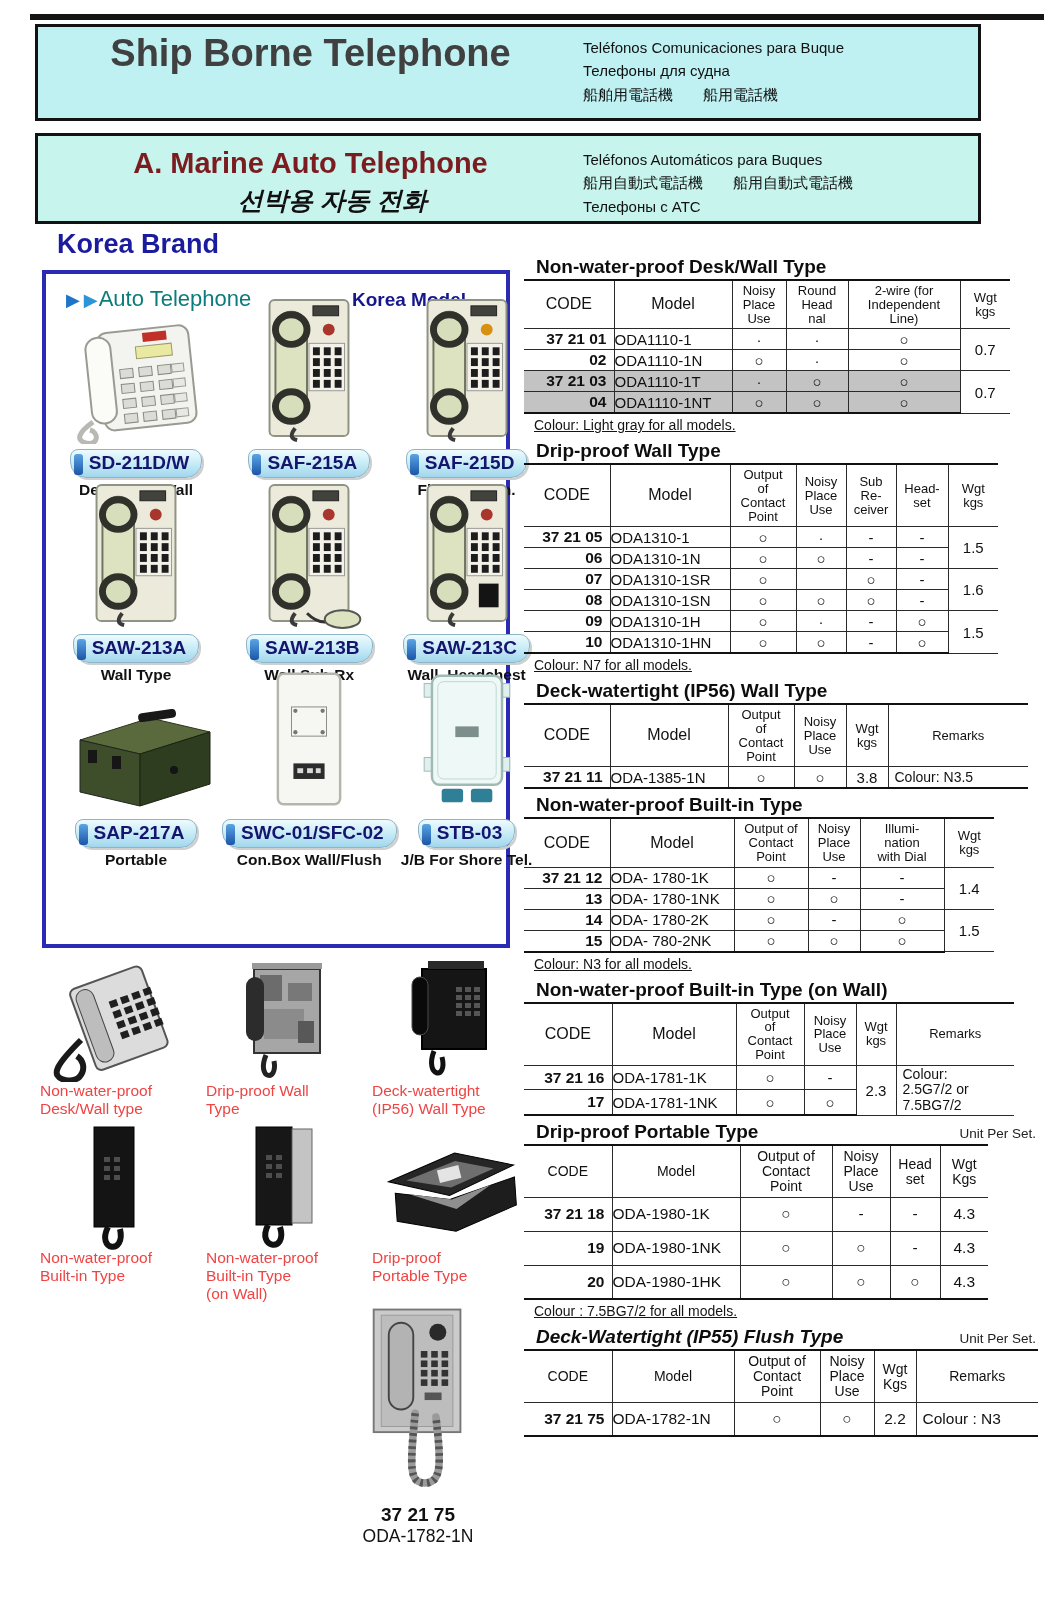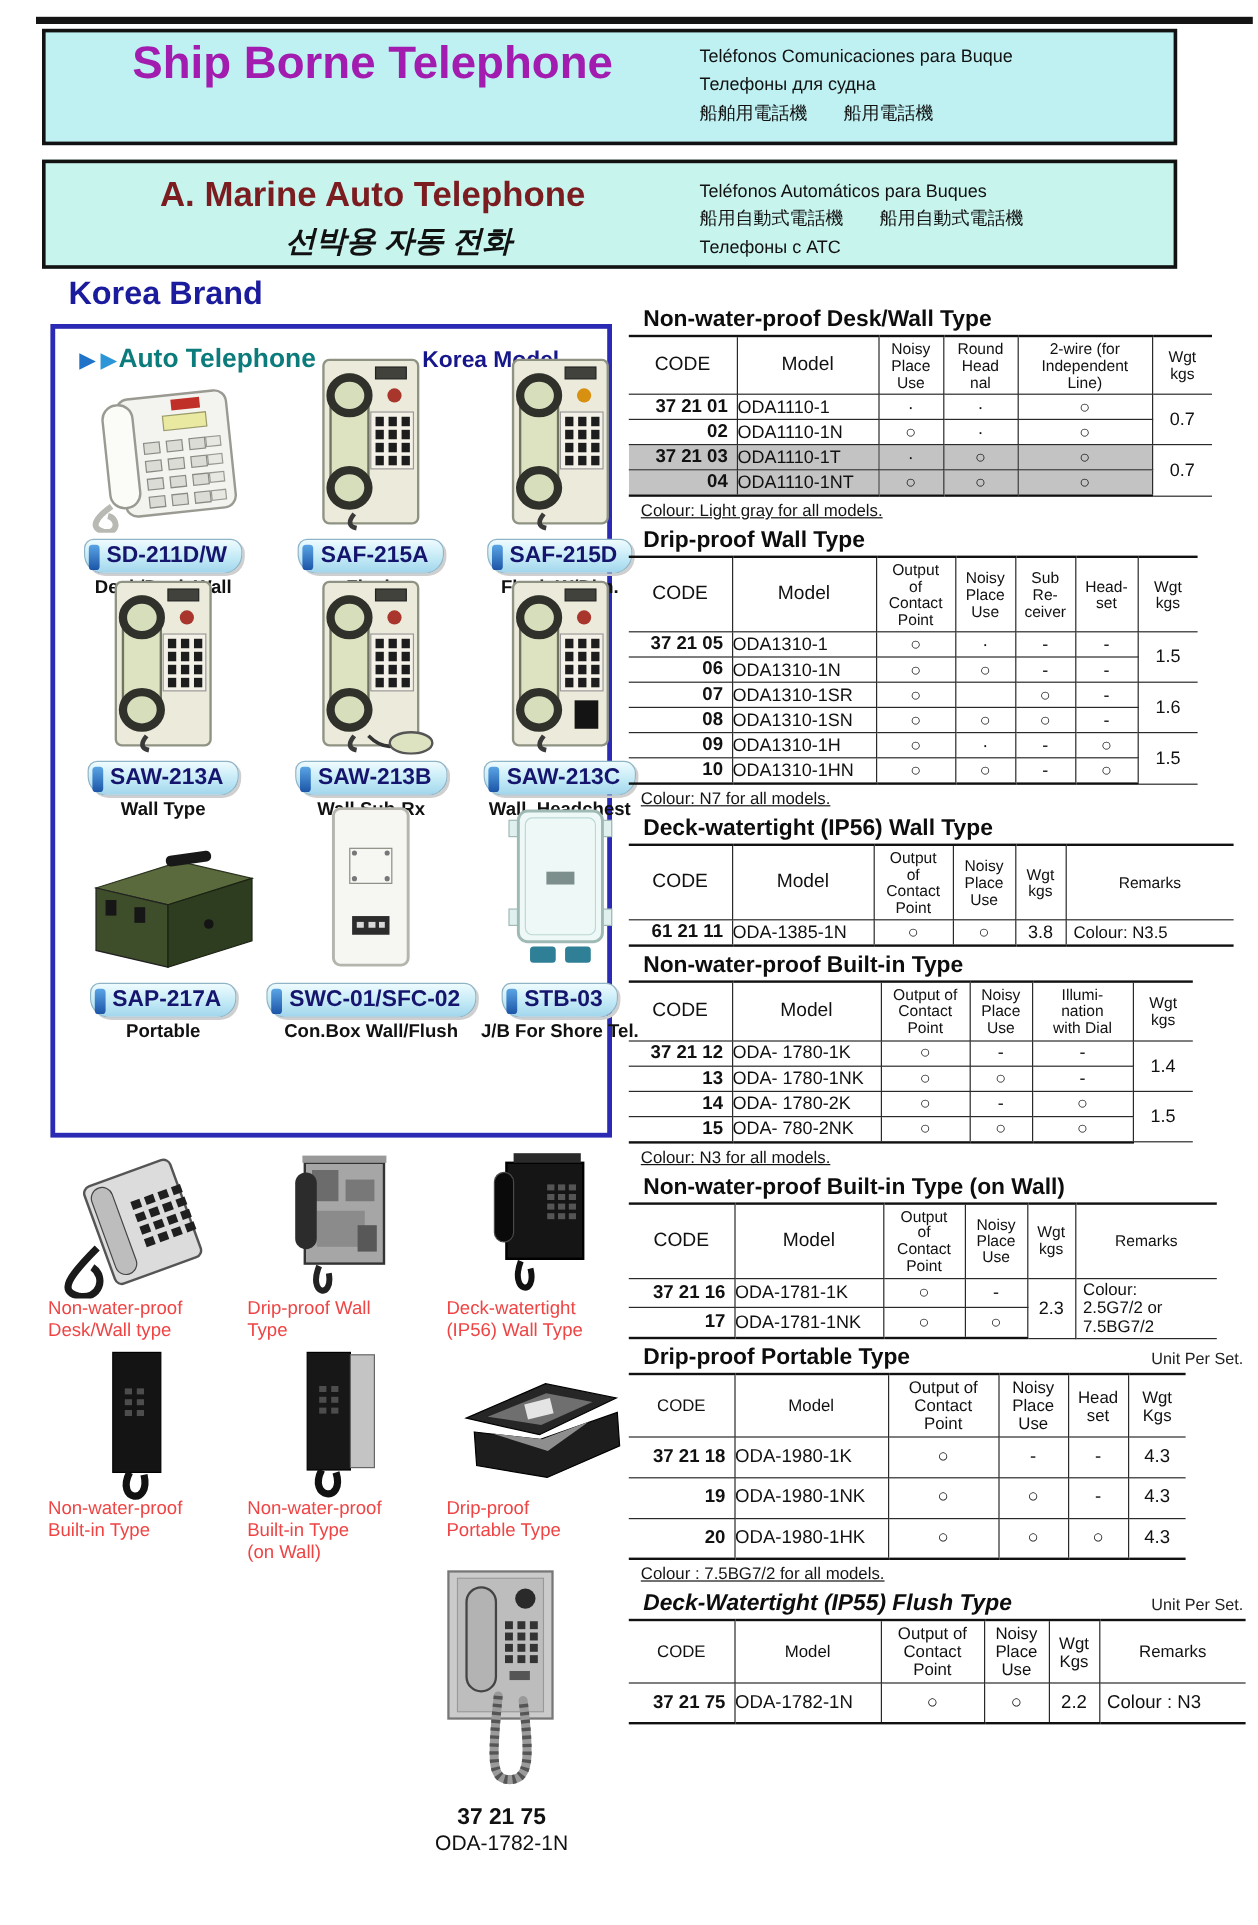--- a/index.html
+++ b/index.html
@@ -7,33 +7,33 @@
     position:relative; width:1048px; height:1604px; background:#ffffff;
     font-family:"Liberation Sans","DejaVu Sans",sans-serif; color:#111; overflow:hidden;
   }
   .topbar { position:absolute; left:30px; top:14px; width:1014px; height:6px; background:#141414; }
 
   
   .hdr { position:absolute; left:35px; width:946px; border:3px solid #121212; display:flex; box-sizing:border-box; }
   .hdr1 { top:24px; height:97px; background:#bff0f2; }
   .hdr2 { top:133px; height:91px; background:#c8f4ee; }
   .hdr-left { width:545px; text-align:center; padding-top:6px; }
-  .hdr1 .t1 { font-size:38px; font-weight:bold; color:#a21caf; line-height:1.1; }
+  .hdr1 .t1 { font-size:38px; font-weight:bold; color:#404040; line-height:1.1; }
   .hdr1 .t2 { font-size:26px; font-weight:bold; font-style:italic; margin-top:2px; }
   .hdr2 .t1 { font-size:29px; font-weight:bold; color:#7b1d20; line-height:1.2; margin-top:4px;}
   .hdr2 .t2 { font-size:25px; font-weight:bold; font-style:italic; margin-top:3px;margin-left:44px; }
   .hdr-right { flex:1; padding-top:9px; font-size:15px; line-height:1.55; text-align:left; }
   .hdr2 .hdr-right { padding-top:12px; }
 
   .brand { position:absolute; left:57px; top:229px; font-size:27px; font-weight:bold; color:#1b1b9e; }
 
   
   .bluebox { position:absolute; left:42px; top:270px; width:468px; height:678px; border:4px solid #2a2ab4; background:#fff; box-sizing:border-box; }
   .bluebox-head { display:flex; justify-content:space-between; padding:12px 40px 0 20px; align-items:baseline; }
-  .autotel { color:#0c7b7b; font-weight:bold; font-size:22px; }
+  .autotel { color:#0c7b7b; font-weight:normal; font-size:22px; }
   .tri1 { color:#1f74c8; font-size:18px; margin-right:4px; }
   .tri2 { color:#2b95d8; font-size:18px; margin-right:1px; }
   .koreamodel { color:#17178c; font-weight:bold; font-size:19px; }
 
   .prod-grid { display:grid; grid-template-columns:repeat(3,1fr); padding:2px 4px 0 4px; }
   .prod { text-align:center; padding-top:4px; }
   .prod-img { height:126px; display:flex; align-items:flex-end; justify-content:center; }
   .pill { position:relative; display:inline-block; margin-top:5px;
           background:linear-gradient(180deg,#eefbfe 0%,#c3eaf6 55%,#a2d6ec 100%);
           border:1px solid #8fb4c6; border-radius:8px 10px 16px 16px;
@@ -638,21 +638,21 @@
               <th>Noisy
 Place
 Use</th>
               <th>Wgt
 kgs</th>
               <th>Remarks</th>
             </tr>
           </thead>
           <tbody>
             <tr>
-              <td class="code">61 21 11</td>
+              <td class="code">37 21 11</td>
               <td class="model">ODA-1385-1N</td>
               <td>○</td>
               <td>○</td>
               <td class="wgt">3.8</td>
               <td class="remarks">Colour:  N3.5</td>
             </tr>
           </tbody>
         </table>
       </div>
       <div class="tsec">

